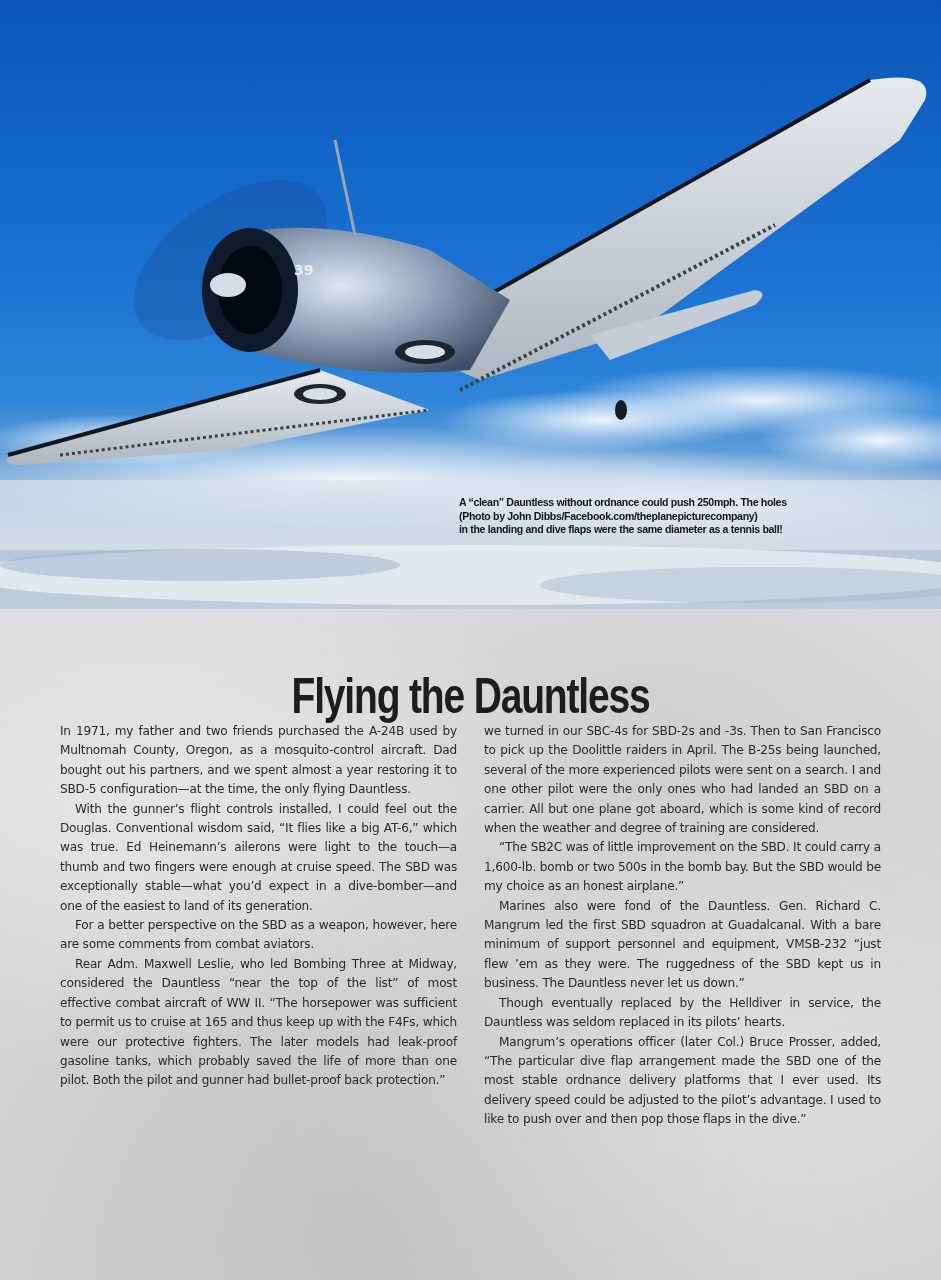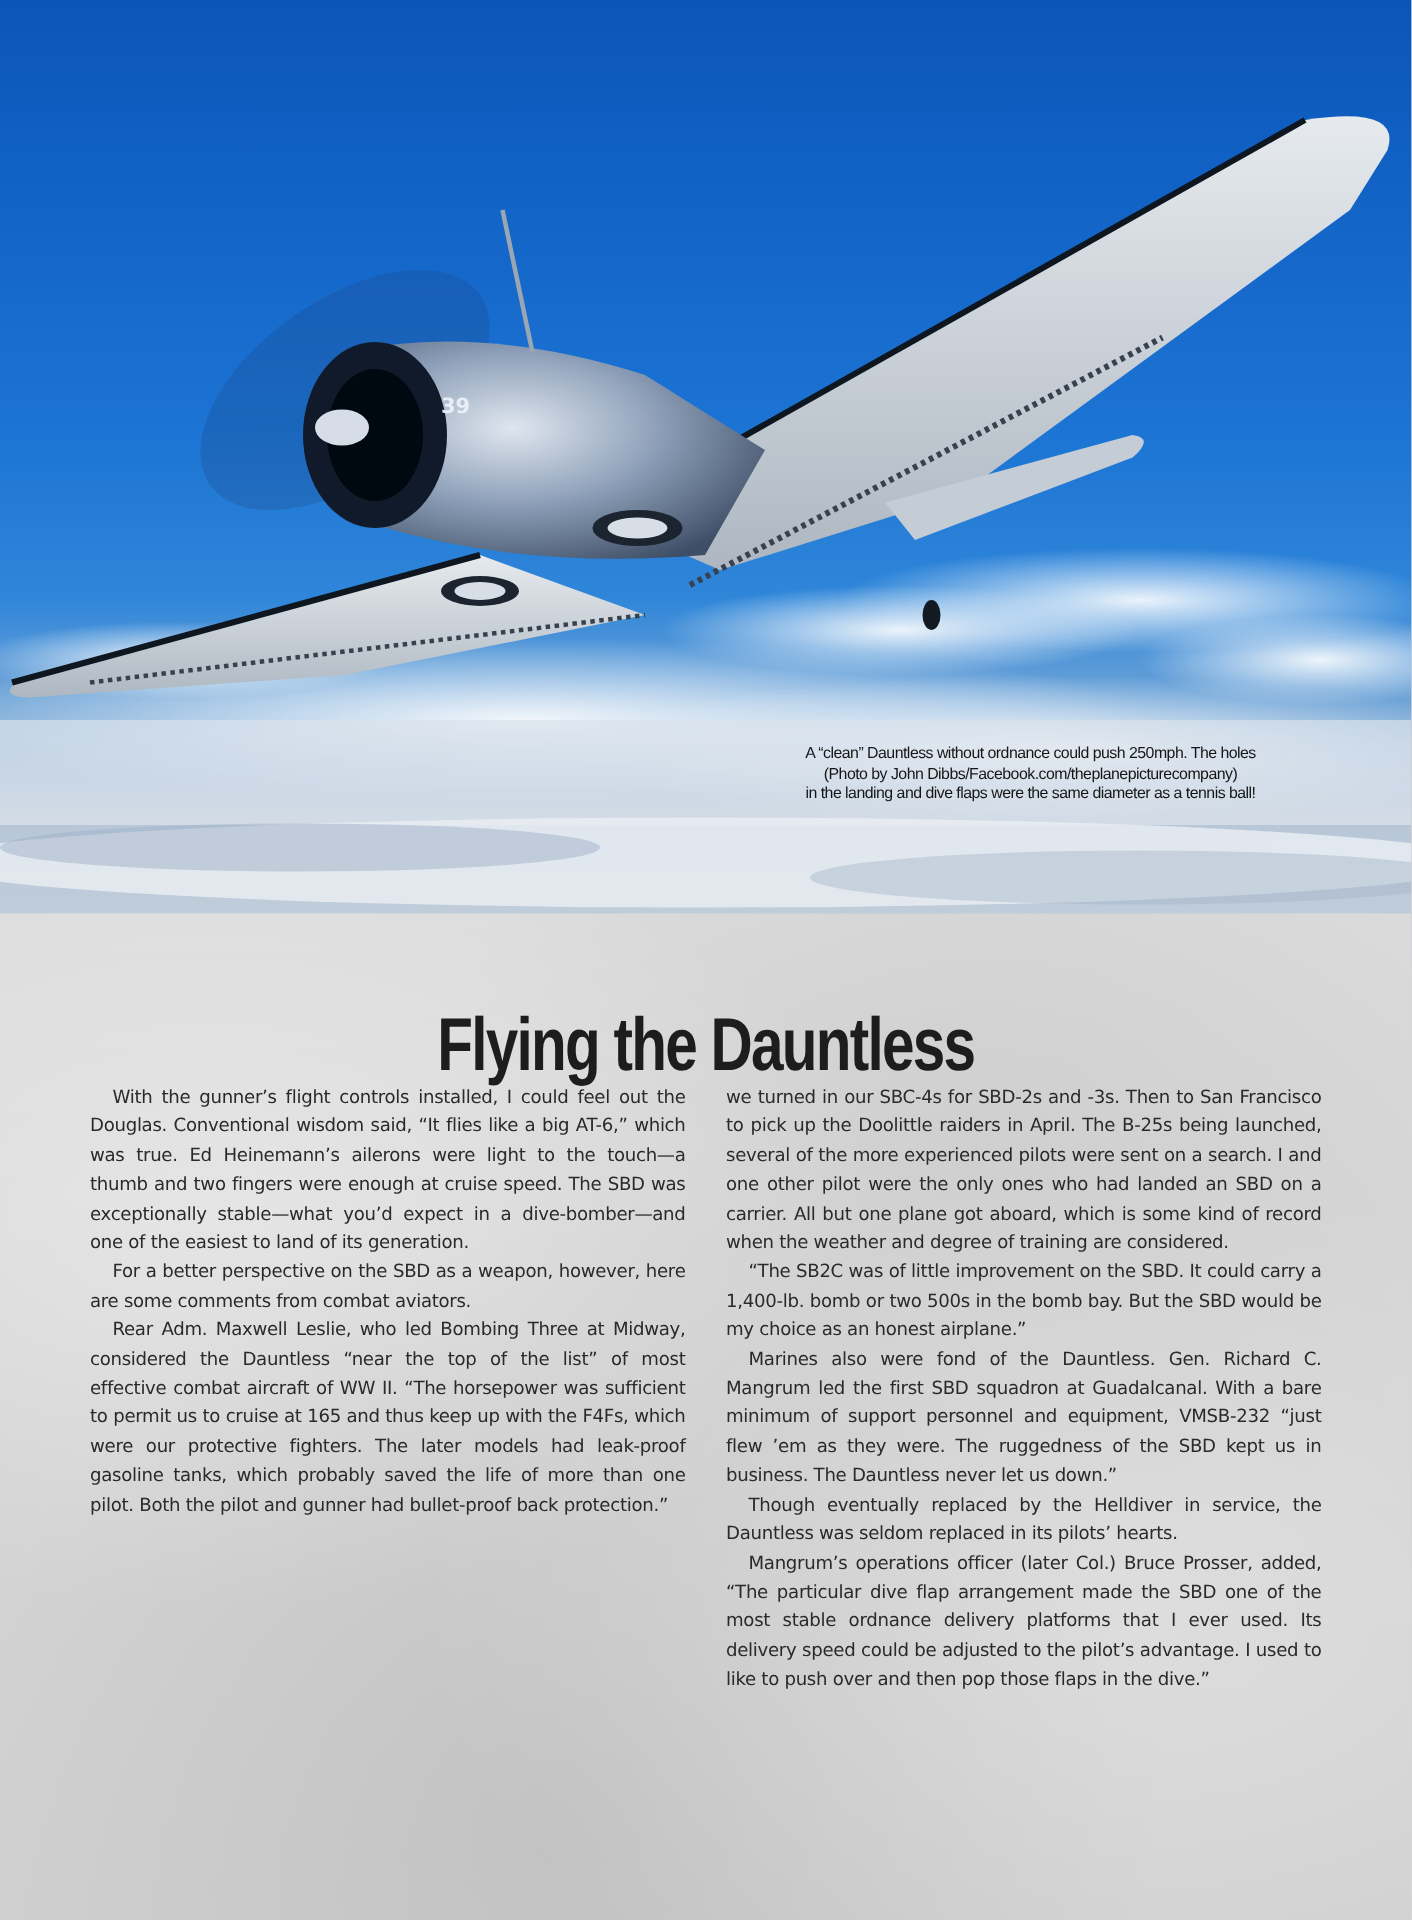--- a/index.html
+++ b/index.html
@@ -7,22 +7,22 @@
       width: 941px; height: 1280px; overflow: hidden; position: relative;
       background: #d6d6d6;
       font-family: "DejaVu Sans", sans-serif;
     }
     .photo {
       position: absolute; left: 0; top: 0; width: 941px; height: 642px; overflow: hidden;
       background: linear-gradient(180deg, #0b55b8 0%, #1466c9 25%, #1c74d4 45%, #2f86d9 62%, #7aa9d6 75%, #b7c7d8 85%, #c4cfdb 100%);
     }
     .photo svg { position: absolute; left: 0; top: 0; }
     .caption {
-      position: absolute; right: 44px; top: 496px; width: 420px;
-      text-align: center; font-family: "Liberation Sans", sans-serif; font-weight: normal;
+      position: absolute; right: 62px; top: 496px; width: 420px;
+      text-align: left; font-family: "Liberation Sans", sans-serif; font-weight: bold;
       font-size: 10.6px; line-height: 13.6px; color: #161616; letter-spacing: -0.35px;
     }
     .caption div { white-space: nowrap; }
     .paper {
       position: absolute; left: 0; top: 609px; width: 941px; height: 671px;
       background:
         radial-gradient(ellipse at 15% 30%, rgba(255,255,255,0.35), transparent 40%),
         radial-gradient(ellipse at 80% 70%, rgba(255,255,255,0.25), transparent 45%),
         radial-gradient(ellipse at 40% 90%, rgba(150,150,150,0.25), transparent 50%),
         radial-gradient(ellipse at 70% 20%, rgba(170,170,170,0.2), transparent 40%),
@@ -113,24 +113,25 @@
     <div>(Photo by John Dibbs/Facebook.com/theplanepicturecompany)</div>
     <div>in the landing and dive flaps were the same diameter as a tennis ball!</div>
   </div>
 </div>
 
 <div class="paper"></div>
 
 <h1 class="headline">Flying the Dauntless</h1>
 
 <div class="col left">
+  <p class="first">In 1971, my father and two friends purchased the A-24B used by Multnomah County, Oregon, as a mosquito-control aircraft. Dad bought out his partners, and we spent almost a year restoring it to SBD-5 configuration—at the time, the only flying Dauntless.</p>
   <p>With the gunner’s flight controls installed, I could feel out the Douglas. Conventional wisdom said, “It flies like a big AT-6,” which was true. Ed Heinemann’s ailerons were light to the touch—a thumb and two fingers were enough at cruise speed. The SBD was exceptionally stable—what you’d expect in a dive-bomber—and one of the easiest to land of its generation.</p>
   <p>For a better perspective on the SBD as a weapon, however, here are some comments from combat aviators.</p>
   <p>Rear Adm. Maxwell Leslie, who led Bombing Three at Midway, considered the Dauntless “near the top of the list” of most effective combat aircraft of WW II. “The horsepower was sufficient to permit us to cruise at 165 and thus keep up with the F4Fs, which were our protective fighters. The later models had leak-proof gasoline tanks, which probably saved the life of more than one pilot. Both the pilot and gunner had bullet-proof back protection.”</p>
 </div>
 
 <div class="col right">
   <p class="first">we turned in our SBC-4s for SBD-2s and -3s. Then to San Francisco to pick up the Doolittle raiders in April. The B-25s being launched, several of the more experienced pilots were sent on a search. I and one other pilot were the only ones who had landed an SBD on a carrier. All but one plane got aboard, which is some kind of record when the weather and degree of training are considered.</p>
-  <p>“The SB2C was of little improvement on the SBD. It could carry a 1,400-lb. bomb or two 500s in the bomb bay. But the SBD would be my choice as an honest airplane.”</p>
+  <p>“The SB2C was of little improvement on the SBD. It could carry a 1,600-lb. bomb or two 500s in the bomb bay. But the SBD would be my choice as an honest airplane.”</p>
   <p>Marines also were fond of the Dauntless. Gen. Richard C. Mangrum led the first SBD squadron at Guadalcanal. With a bare minimum of support personnel and equipment, VMSB-232 “just flew ’em as they were. The ruggedness of the SBD kept us in business. The Dauntless never let us down.”</p>
   <p>Though eventually replaced by the Helldiver in service, the Dauntless was seldom replaced in its pilots’ hearts.</p>
   <p>Mangrum’s operations officer (later Col.) Bruce Prosser, added, “The particular dive flap arrangement made the SBD one of the most stable ordnance delivery platforms that I ever used. Its delivery speed could be adjusted to the pilot’s advantage. I used to like to push over and then pop those flaps in the dive.”</p>
 </div>
 
 </body></html>

